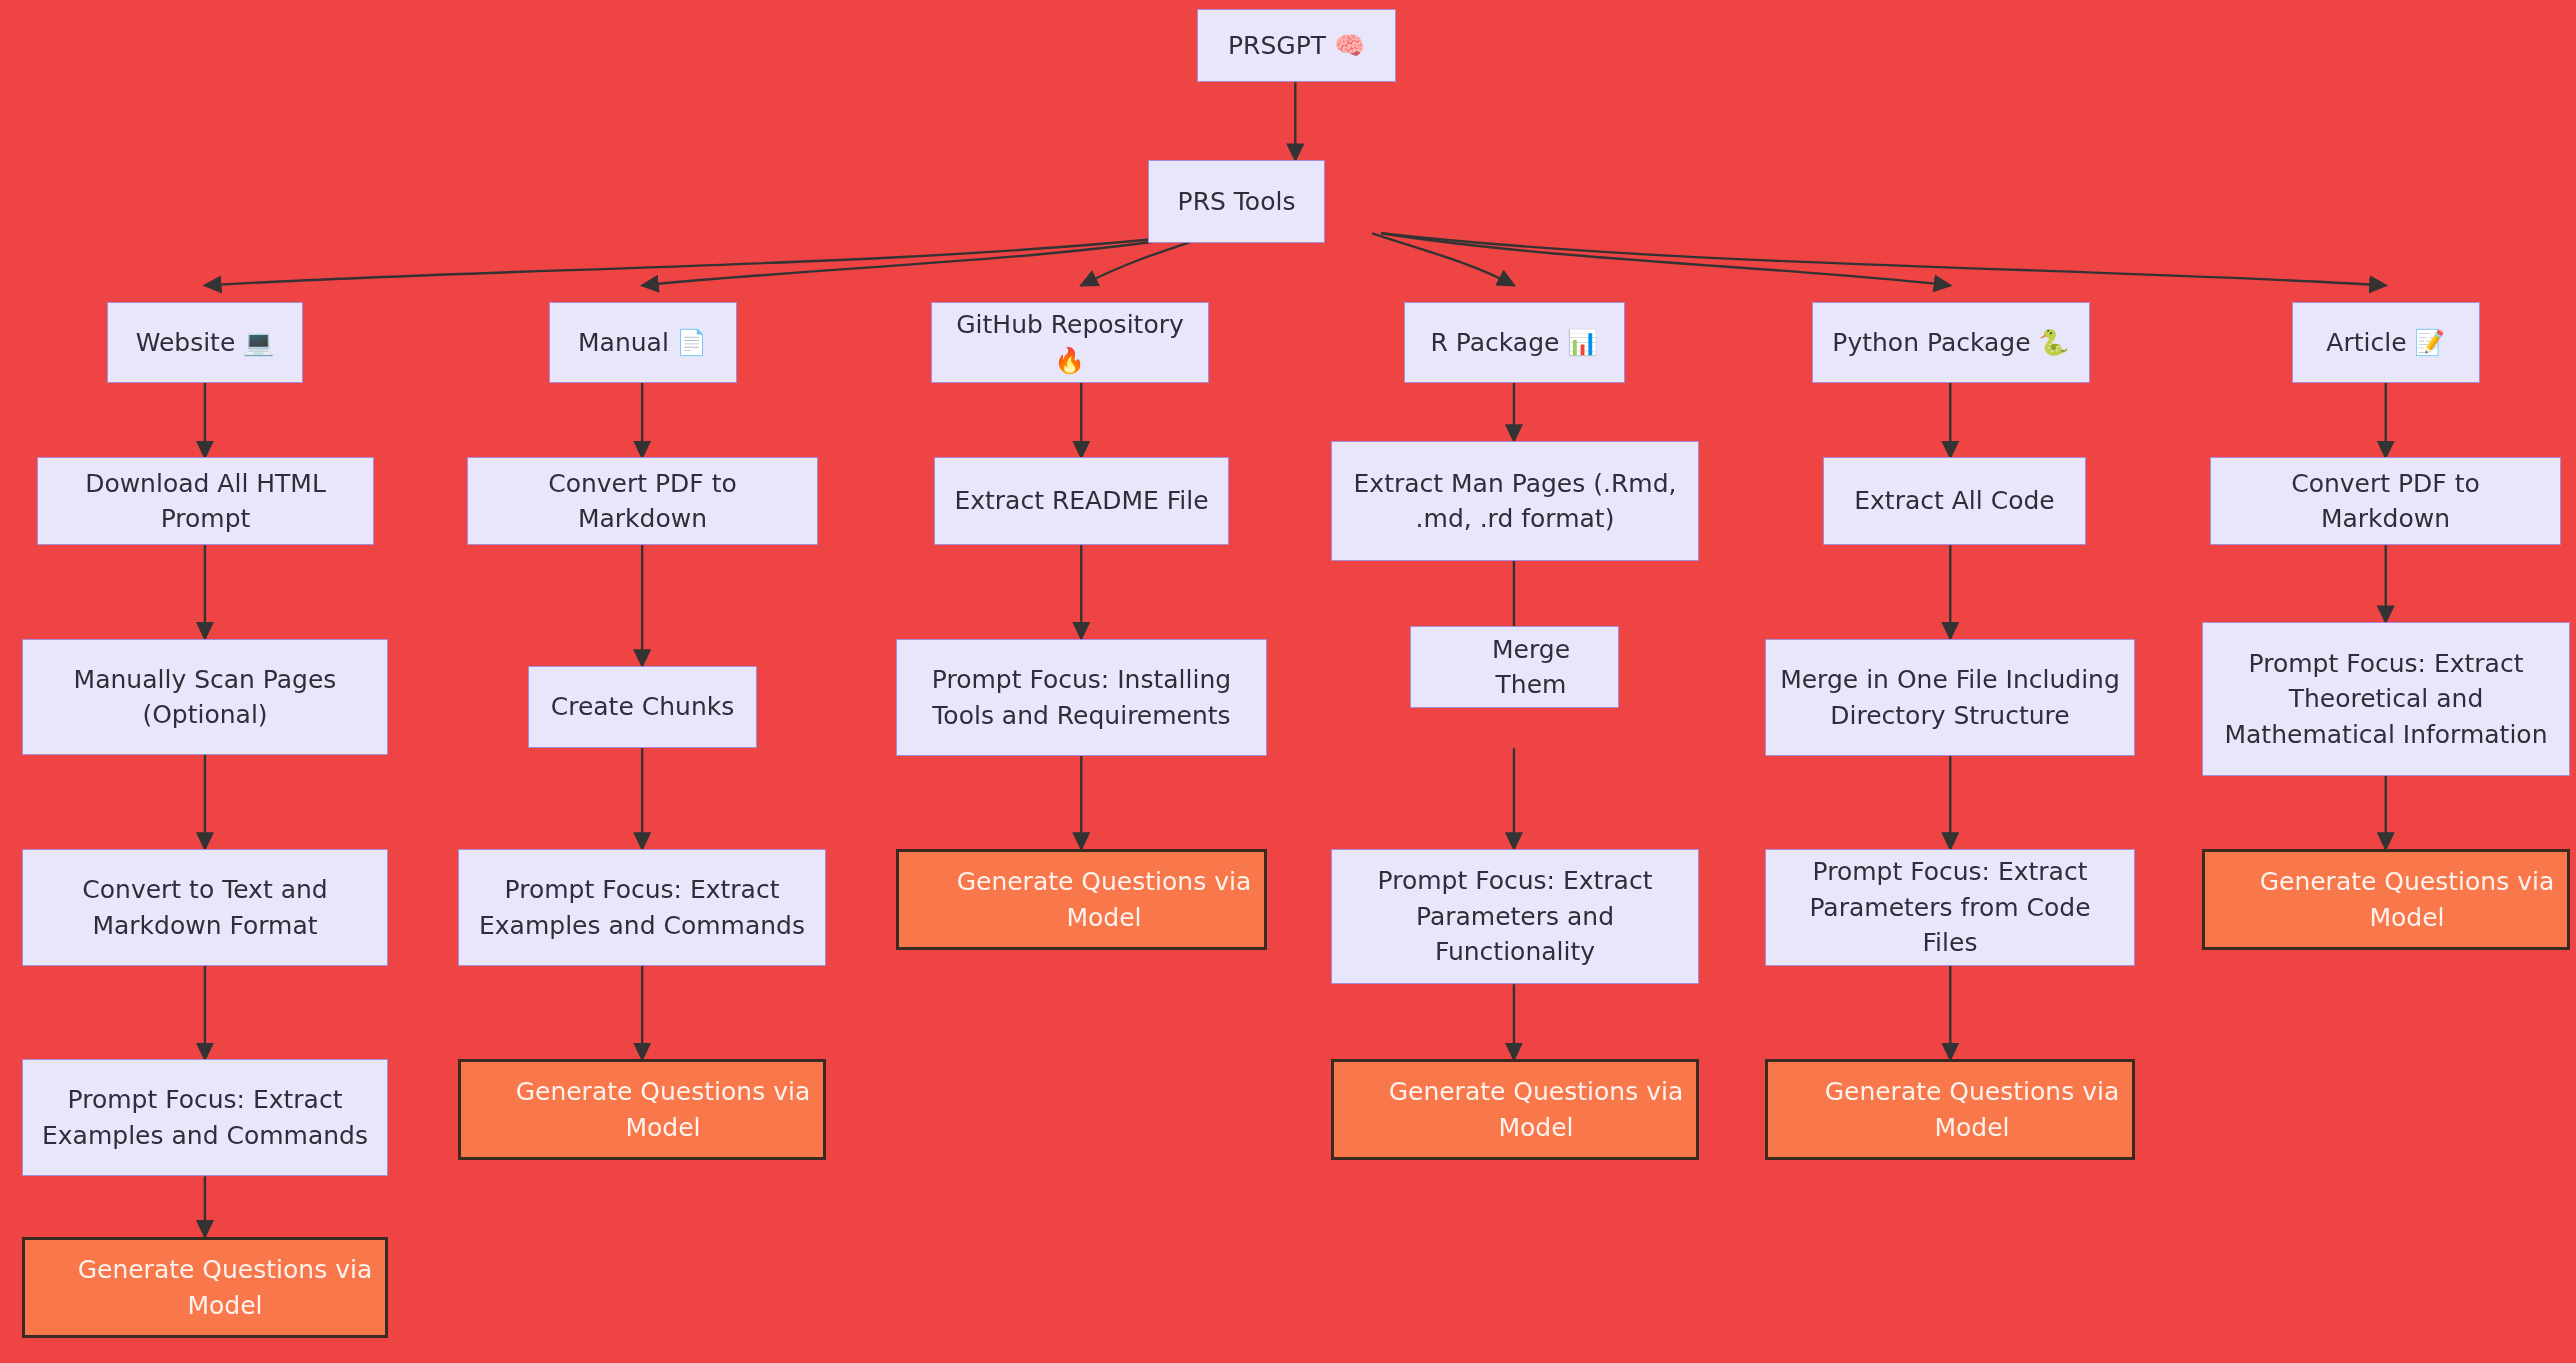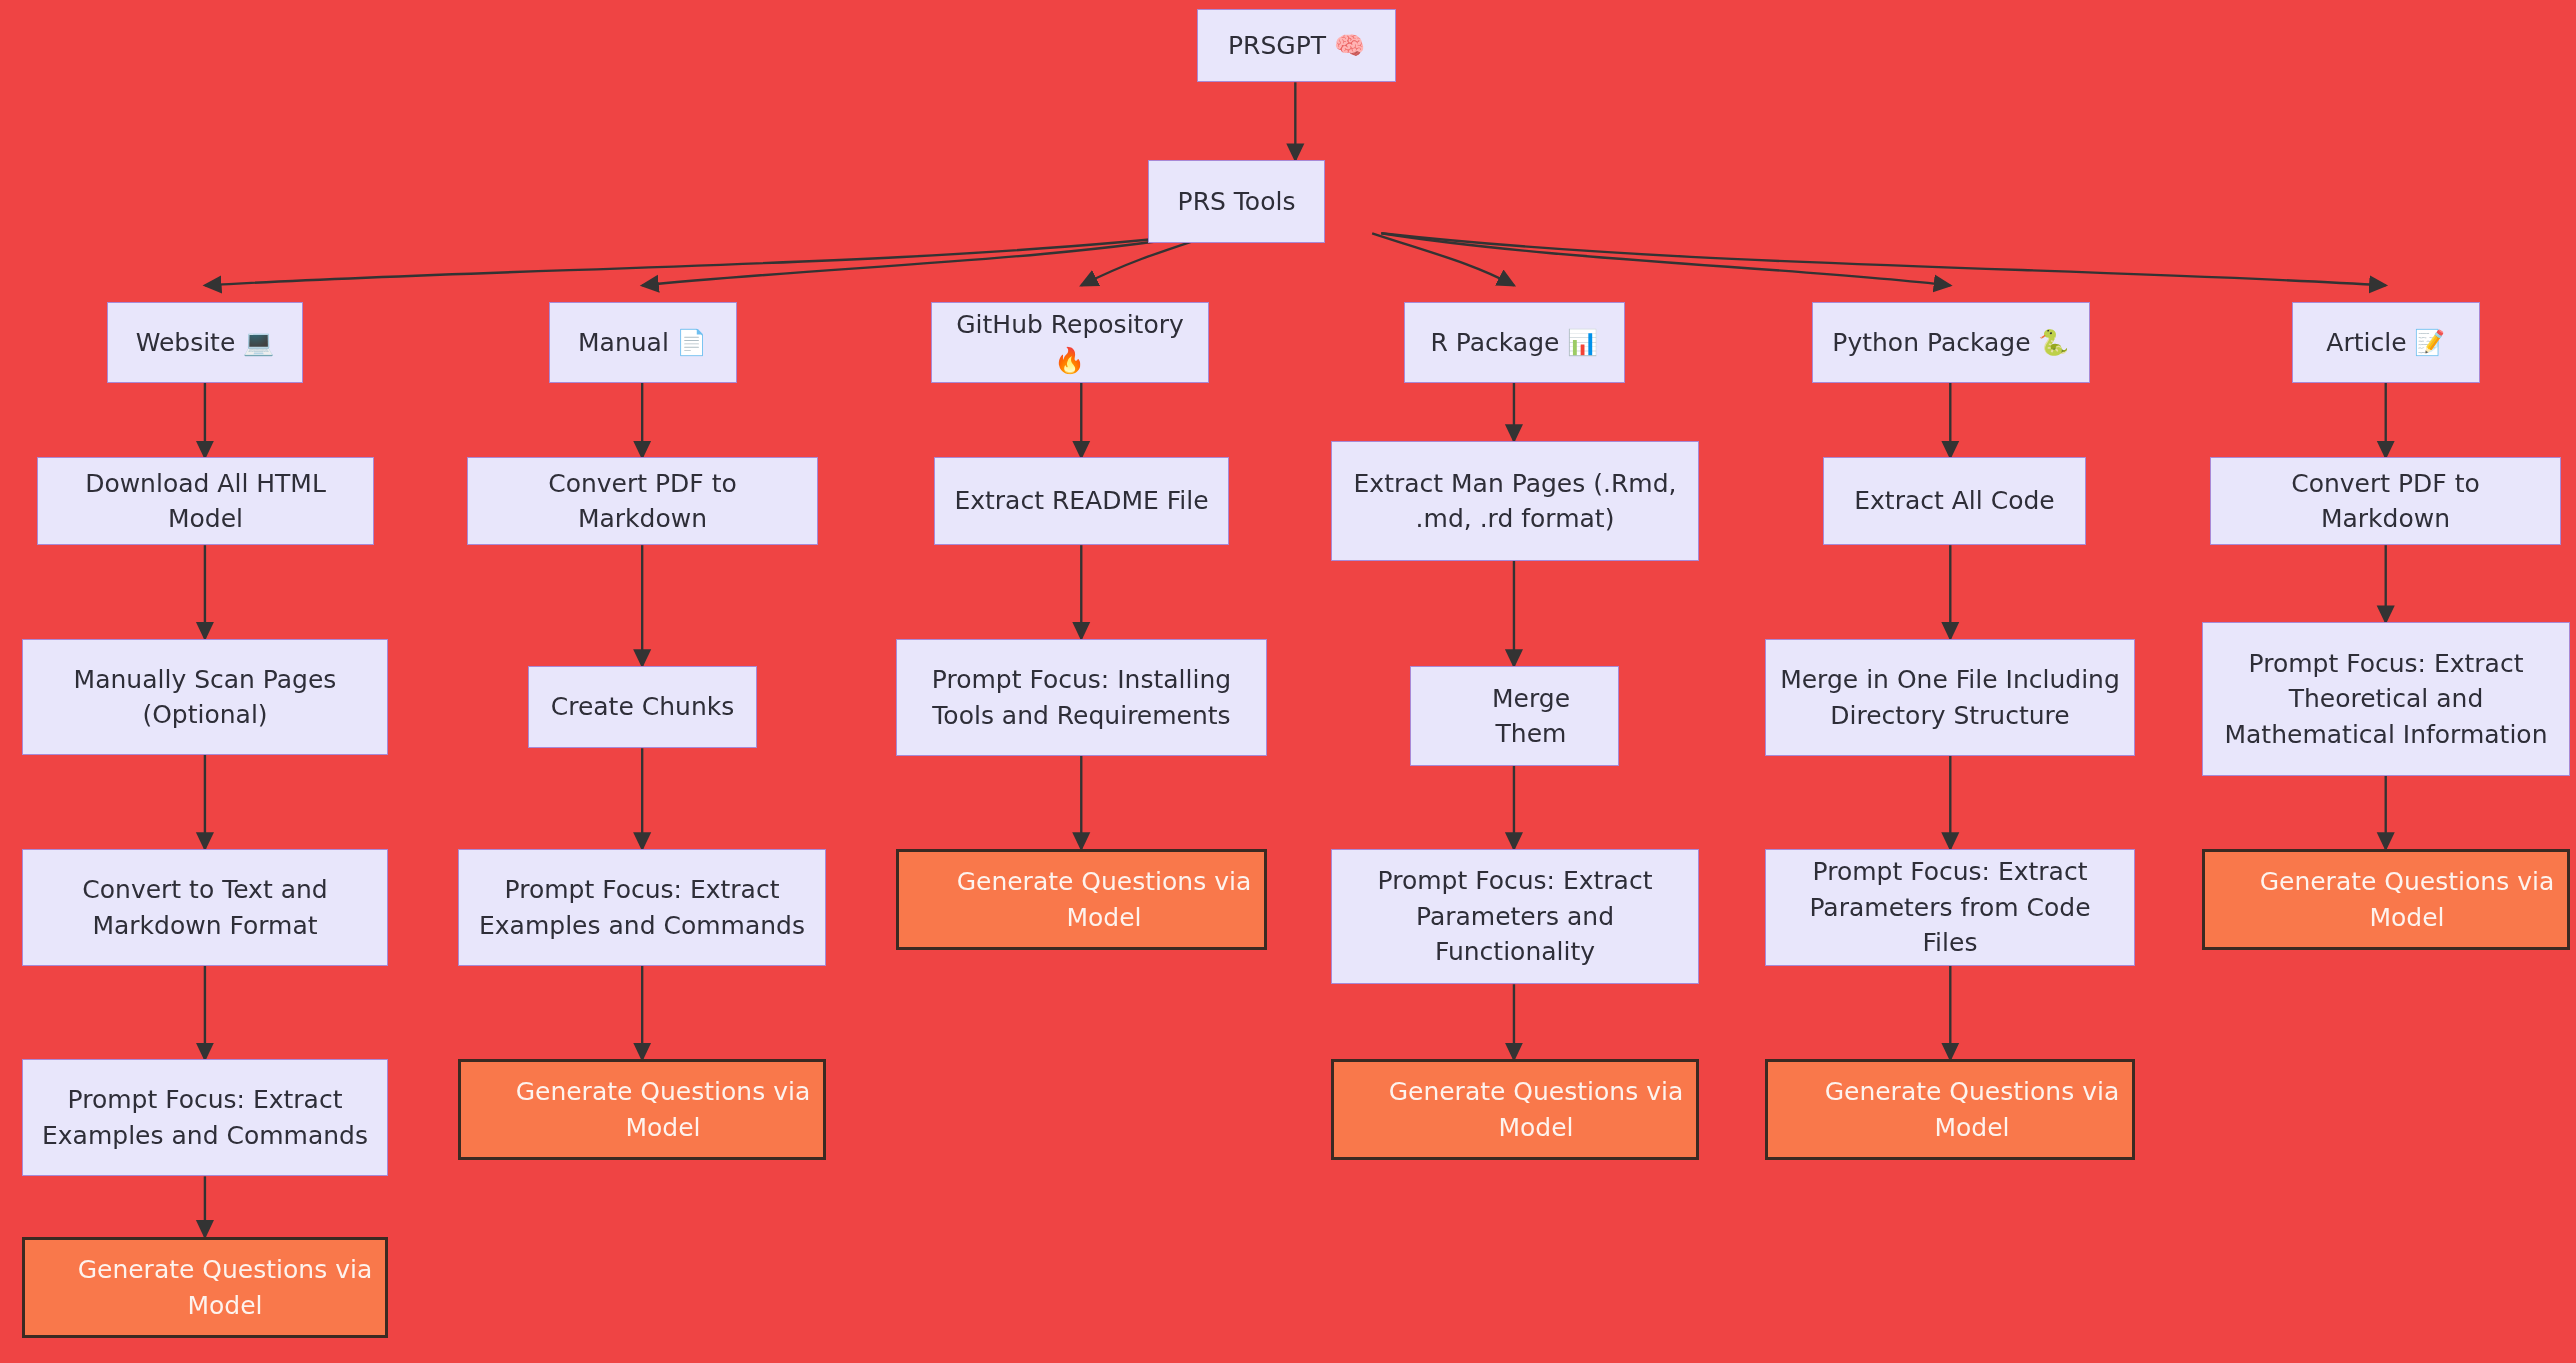--- a/index.html
+++ b/index.html
@@ -130,21 +130,21 @@
     <span class="txt">R Package 📊</span>
   </div>
   <div class="node proc" style="left:1812px; top:302px; width:278px; height:81px;">
     <span class="txt">Python Package 🐍</span>
   </div>
   <div class="node proc" style="left:2292px; top:302px; width:188px; height:81px;">
     <span class="txt">Article 📝</span>
   </div>
 
   <div class="node proc" style="left:37px; top:457px; width:337px; height:88px;">
-    <span class="txt">Download All HTML Model</span>
+    <span class="txt">Download All HTML Prompt</span>
   </div>
   <div class="node proc" style="left:22px; top:639px; width:366px; height:116px;">
     <span class="txt">Manually Scan Pages
 (Optional)</span>
   </div>
   <div class="node proc" style="left:22px; top:849px; width:366px; height:117px;">
     <span class="txt">Convert to Text and
 Markdown Format</span>
   </div>
   <div class="node proc" style="left:22px; top:1059px; width:366px; height:117px;">
@@ -180,21 +180,21 @@
   </div>
   <div class="node gen" style="left:896px; top:849px; width:371px; height:101px;">
     <span class="txt">Generate Questions via
 Model</span>
   </div>
 
   <div class="node proc" style="left:1331px; top:441px; width:368px; height:120px;">
     <span class="txt">Extract Man Pages (.Rmd,
 .md, .rd format)</span>
   </div>
-  <div class="node proc" style="left:1410px; top:666px; width:209px; height:100px;padding-left:33px;">
+  <div class="node proc" style="left:1410px; top:626px; width:209px; height:82px;padding-left:33px;">
     <span class="txt">Merge Them</span>
   </div>
   <div class="node proc" style="left:1331px; top:849px; width:368px; height:135px;">
     <span class="txt">Prompt Focus: Extract
 Parameters and
 Functionality</span>
   </div>
   <div class="node gen" style="left:1331px; top:1059px; width:368px; height:101px;">
     <span class="txt">Generate Questions via
 Model</span>

